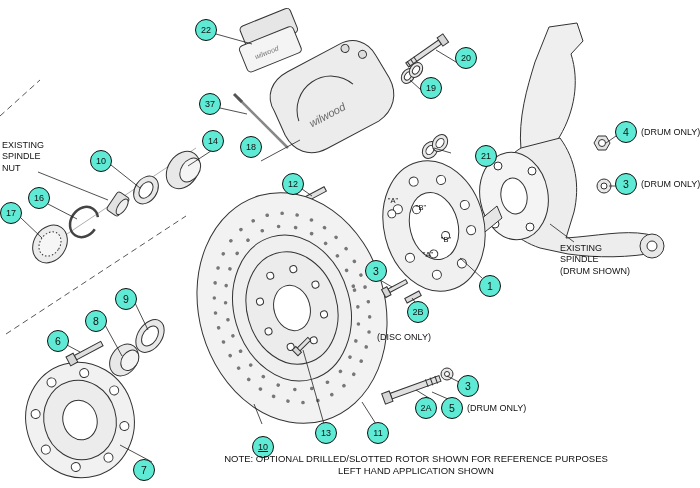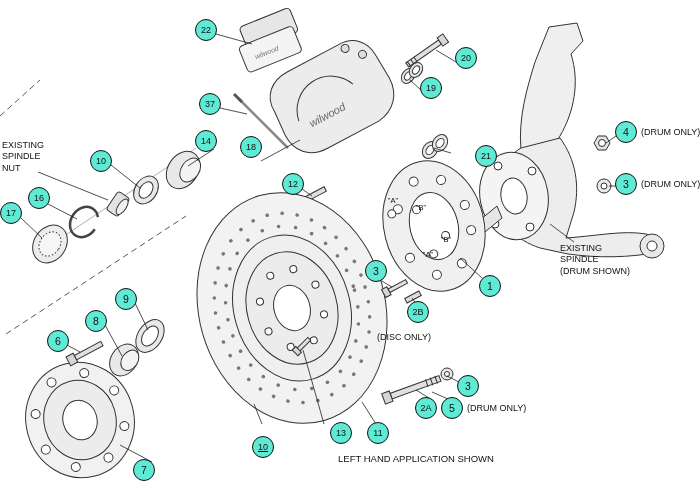--- a/index.html
+++ b/index.html
@@ -252,21 +252,21 @@
         <line x1="574" y1="242" x2="550" y2="224"></line>
       </g>
     </g>
   </svg>
 
   <div id="callout-layer">
       <div class="balloon small" style="left: 195px; top: 19px;">22</div>
       <div class="balloon small" style="left: 455px; top: 47px;">20</div>
       <div class="balloon small" style="left: 420px; top: 77px;">19</div>
       <div class="balloon small" style="left: 199px; top: 93px;">37</div>
-      <div class="balloon small" style="left: 195px; top: 130px;">14</div>
+      <div class="balloon small" style="left: 202px; top: 130px;">14</div>
       <div class="balloon small" style="left: 90px; top: 150px;">10</div>
       <div class="balloon small" style="left: 240px; top: 136px; text-align: center;">18</div>
       <div class="balloon small" style="left: 450px; top: 145px; margin-left: 25px;">21</div>
       <div class="balloon" style="left: 615px; top: 121px;">4</div>
       <div class="tag" style="left: 641px; top: 126px;">(DRUM ONLY)</div>
       <div class="balloon" style="left: 615px; top: 173px;">3</div>
       <div class="tag" style="left: 641px; top: 178px;">(DRUM ONLY)</div>
       <div class="balloon small" style="left: 28px; top: 187px;">16</div>
       <div class="balloon small" style="left: 0px; top: 202px;">17</div>
       <div class="balloon small" style="left: 282px; top: 173px;">12</div>
@@ -275,32 +275,33 @@
       <div class="balloon small" style="left: 407px; top: 301px;">2B</div>
       <div class="balloon" style="left: 47px; top: 330px;">6</div>
       <div class="balloon" style="left: 85px; top: 310px;">8</div>
       <div class="balloon" style="left: 115px; top: 288px;">9</div>
       <div class="balloon" style="left: 457px; top: 375px;">3</div>
       <div class="balloon small" style="left: 415px; top: 397px;">2A</div>
       <div class="balloon" style="left: 441px; top: 397px;">5</div>
       <div class="tag" style="left: 467px; top: 402px;">(DRUM ONLY)</div>
       <div class="balloon" style="left: 133px; top: 459px;">7</div>
       <div class="balloon small" style="left: 252px; top: 436px; text-decoration: underline;">10</div>
-      <div class="balloon small" style="left: 315px; top: 422px; margin-left: 15px;">13</div>
+      <div class="balloon small" style="left: 315px; top: 422px;">13</div>
       <div class="balloon small" style="left: 367px; top: 422px;">11</div>
       <div class="flabel" style="left: 404px; top: 332px; transform: translateX(-50%);">(DISC ONLY)</div>
       <div class="flabel" style="left: 2px; top: 140px;">EXISTING
 SPINDLE
 NUT</div>
       <div class="flabel" style="left: 560px; top: 243px;">EXISTING
 SPINDLE
 (DRUM SHOWN)</div>
       <div class="hole-label" style="left: 393px; top: 200px;">"A"</div>
       <div class="hole-label" style="left: 421px; top: 207px;">"B"</div>
       <div class="hole-label" style="left: 446px; top: 239px;">"B"</div>
       <div class="hole-label" style="left: 428px; top: 254px;">"A"</div>
     </div>
 
   <div class="note">
+    <div>NOTE: OPTIONAL DRILLED/SLOTTED ROTOR SHOWN FOR REFERENCE PURPOSES</div>
     <div>LEFT HAND APPLICATION SHOWN</div>
   </div>
 
 </div>
 
 </body></html>

